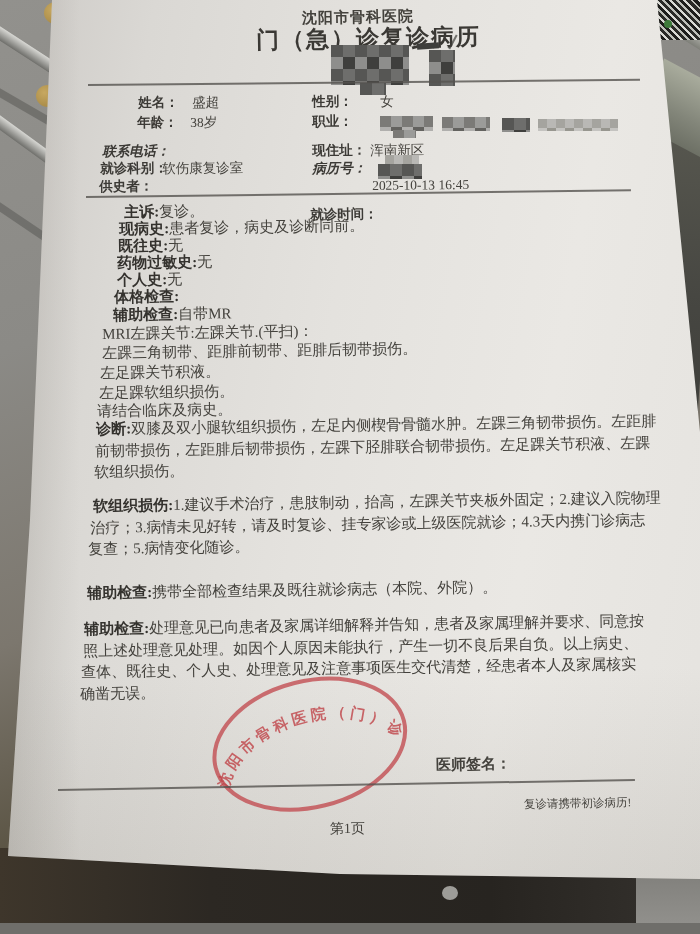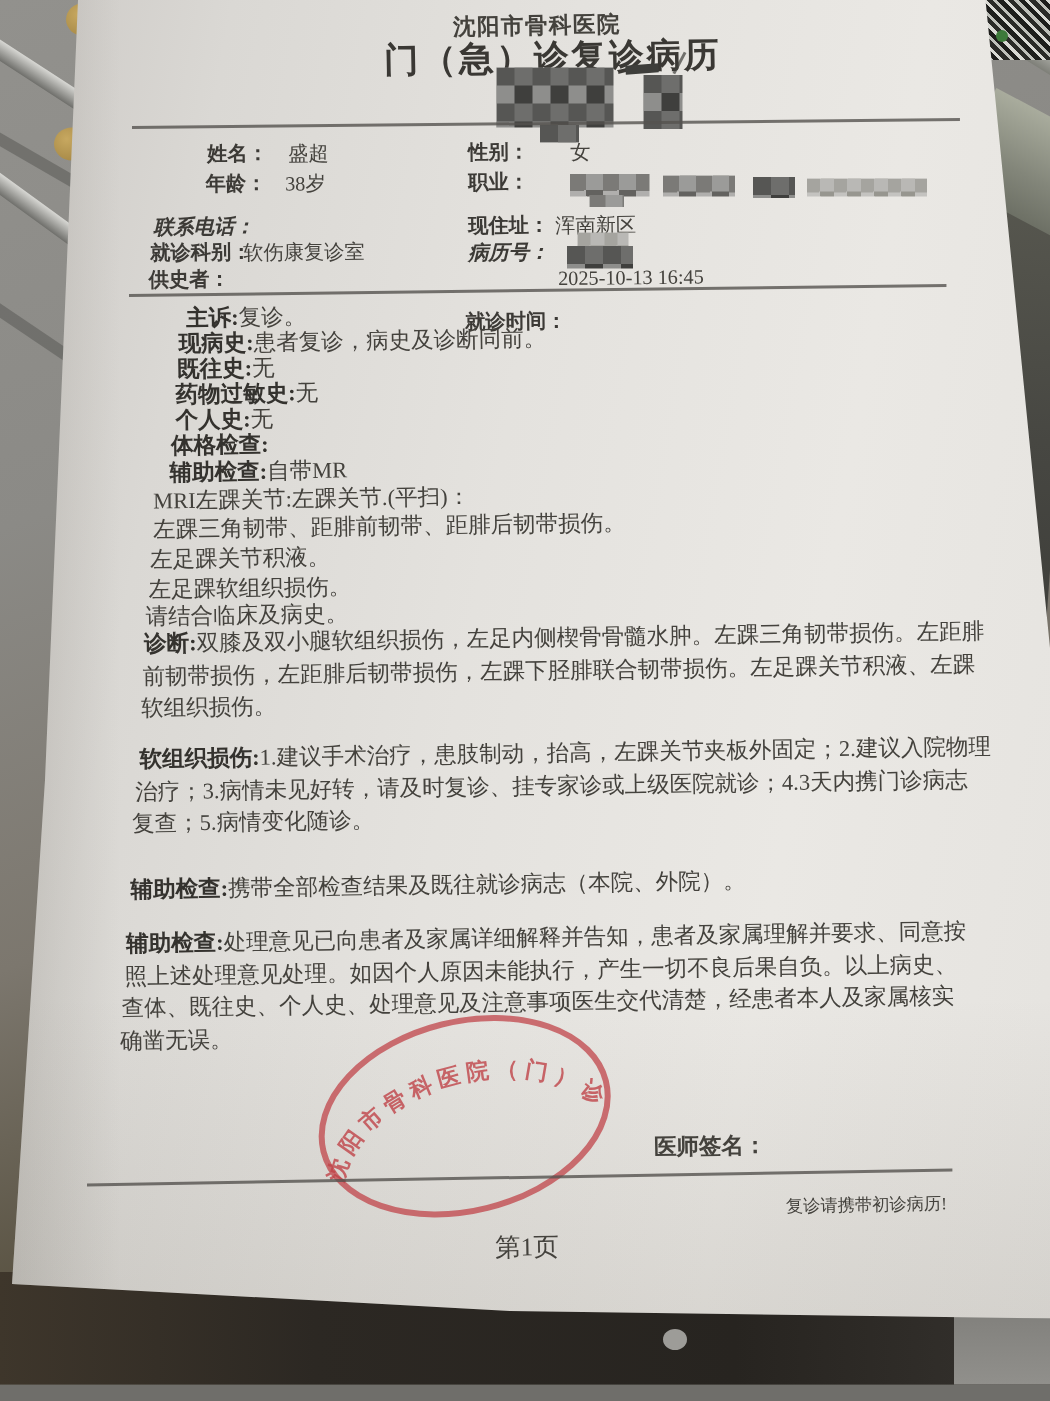--- a/index.html
+++ b/index.html
@@ -40,21 +40,21 @@
   .ifield{position:absolute;font-size:13.5px;white-space:nowrap;transform:rotate(-0.6deg);transform-origin:left top;}
   .ilabel{font-weight:bold;color:#3c3a36;}
   .line{position:absolute;font-size:15px;white-space:nowrap;transform:rotate(-0.85deg);transform-origin:left top;}
   .line b{color:#34322e;}
   .mosaic{position:absolute;background:repeating-conic-gradient(#9b9b99 0% 25%,#63625f 25% 50%,#b0afad 50% 75%,#7b7a77 75% 100%);background-size:22px 22px;}
   .mosaic.dark{background:repeating-conic-gradient(#6e6e6c 0% 25%,#3f3f3d 25% 50%,#8e8e8c 50% 75%,#565654 75% 100%);background-size:24px 24px;}
   .mosaic.light{background:repeating-conic-gradient(#b9b8b5 0% 25%,#97968f 25% 50%,#c4c3c0 50% 75%,#a5a49f 75% 100%);background-size:18px 18px;}
   .pen-mark{position:absolute;background:#3e3e3b;}
   .sign{position:absolute;left:436px;top:755px;font-size:15px;font-weight:bold;transform:rotate(-1deg);white-space:nowrap;}
   .revisit{position:absolute;left:524px;top:796px;font-size:11.5px;transform:rotate(-1deg);white-space:nowrap;}
-  .pageno{position:absolute;left:330px;top:820px;font-size:17px;transform:rotate(-1deg);white-space:nowrap;}
+  .pageno{position:absolute;left:330px;top:820px;font-size:14px;transform:rotate(-1deg);white-space:nowrap;}
   .stamp{position:absolute;left:196px;top:664px;transform:rotate(-14deg);}
 </style>
 </head>
 <body>
 
 <div class="photo">
 
   <div class="bg-base"></div>
   <div class="rod" style="left:-28px;top:58px;width:150px;height:12px;transform:rotate(33deg);"></div>
   <div class="rod-shadow" style="left:-30px;top:112px;width:140px;height:8px;transform:rotate(30deg);"></div>

